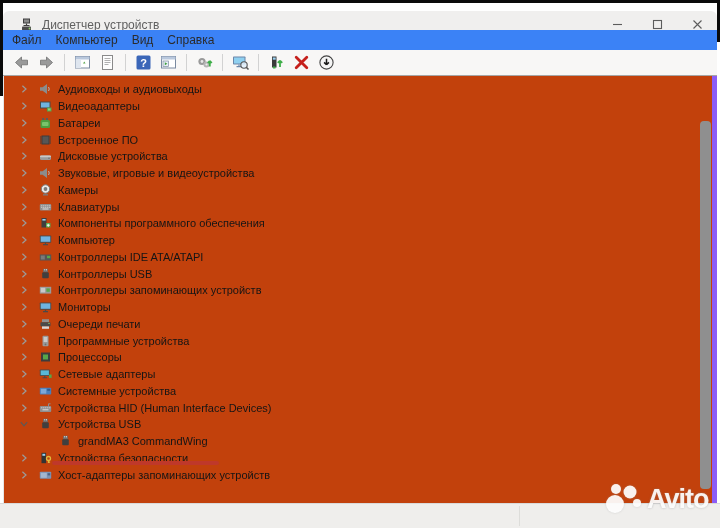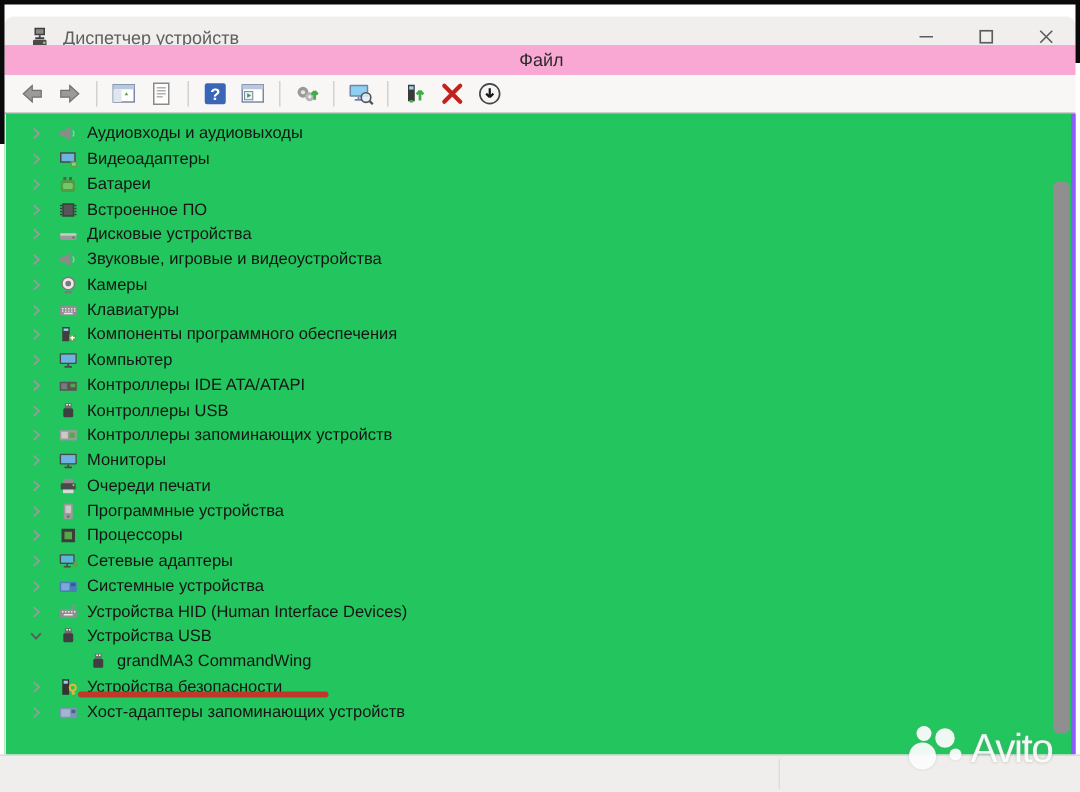--- a/index.html
+++ b/index.html
@@ -10,50 +10,50 @@
   .frame-left{position:absolute;left:0;top:0;width:3px;height:96px;background:#0a0a0a;}
   .frame-right{position:absolute;right:0;top:0;width:3px;height:42px;background:#0a0a0a;}
   
   .titlebar{position:absolute;left:3px;right:3px;top:11px;height:27px;background:#f0efee;
             display:flex;align-items:center;border-top-left-radius:6px;border-top-right-radius:6px;}
   .title-icon{margin-left:16px;width:15px;height:15px;flex:0 0 auto;}
   .title-text{margin-left:8px;font-size:12px;color:#5f5f5f;}
   .caption-buttons{margin-left:auto;display:flex;height:100%;}
   .cap-btn{width:40px;height:100%;display:flex;align-items:center;justify-content:center;}
   
-  .menubar{position:absolute;left:3px;right:3px;top:30px;height:20px;background:#f9a8d4;
-           display:flex;align-items:center;font-size:12px;color:#2b2b2b;padding-left:2px;flex-direction:column;}
+  .menubar{position:absolute;left:3px;right:3px;top:30px;height:20px;background:#3b82f6;
+           display:flex;align-items:center;font-size:12px;color:#2b2b2b;padding-left:2px;}
   .menu-item{padding:0 7px;line-height:20px;}
   
   .toolbar{position:absolute;left:3px;right:3px;top:50px;height:25px;background:#f8f7f6;
            border-bottom:1px solid #a6a6a6;display:flex;align-items:center;padding-left:6px;}
   .tb-btn{width:19px;height:19px;display:flex;align-items:center;justify-content:center;margin:0 3px;}
   .tb-sep{width:1px;height:17px;background:#d2d2d2;margin:0 5px;}
   
-  .treepanel{position:absolute;left:3px;right:3px;top:76px;bottom:24px;background:#22c55e;
-             border-left:1px solid #e6e6e6;border-right:3px solid #8b5cf6;}
+  .treepanel{position:absolute;left:3px;right:3px;top:76px;bottom:24px;background:#c2410c;
+             border-left:1px solid #e6e6e6;border-right:5px solid #8b5cf6;}
   .rows{padding-top:5px;}
   .trow{display:flex;align-items:center;height:16.75px;font-size:11px;color:#151515;}
   .sp0{width:14px;flex:0 0 auto;}
   .chev{width:12px;height:12px;flex:0 0 auto;display:flex;align-items:center;justify-content:center;}
   .ticon{width:14px;height:13px;flex:0 0 auto;margin-left:8px;display:flex;align-items:center;justify-content:center;}
   .tlabel{margin-left:6px;white-space:nowrap;}
   .childsp{width:54px;flex:0 0 auto;}
   .trow.child .ticon{margin-left:0;}
   
   .sb-thumb{position:absolute;right:1px;top:45px;width:11px;height:368px;background:#8f8f8f;border-radius:4px;}
   
   .red-underline{position:absolute;left:52px;top:461px;width:167px;height:4px;background:#bf382a;border-radius:2px;z-index:30;}
   
   .statusbar{position:absolute;left:0;right:0;bottom:0;height:24px;background:#efeeec;border-top:1px solid #dadada;}
   .status-divider{position:absolute;left:519px;top:2px;bottom:2px;width:1px;background:#ddddda;}
   
   .watermark{position:absolute;left:604px;top:480px;display:flex;align-items:center;z-index:50;
              filter:drop-shadow(0 0 1px rgba(150,150,150,.35));}
-  .wm-text{font-size:27px;font-weight:normal;letter-spacing:-1px;color:rgba(255,255,255,.92);
+  .wm-text{font-size:27px;font-weight:bold;letter-spacing:-1px;color:rgba(255,255,255,.92);
            text-shadow:0 0 2px rgba(140,140,140,.25);margin-left:1px;}
   svg{display:block;}
 </style>
 </head>
 <body>
 
 <svg width="0" height="0" style="position:absolute" aria-hidden="true">
   <defs>
     <symbol id="i-spk" viewBox="0 0 13 12">
         <path d="M1 4.2h2.6L8 1v10L3.6 7.8H1z" fill="#8b8b8b"></path>

